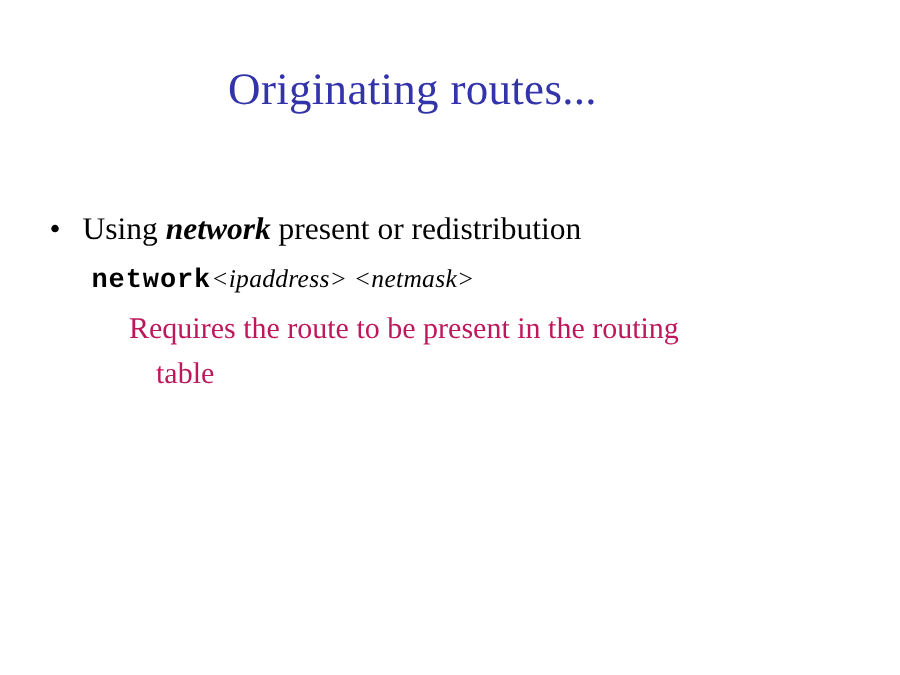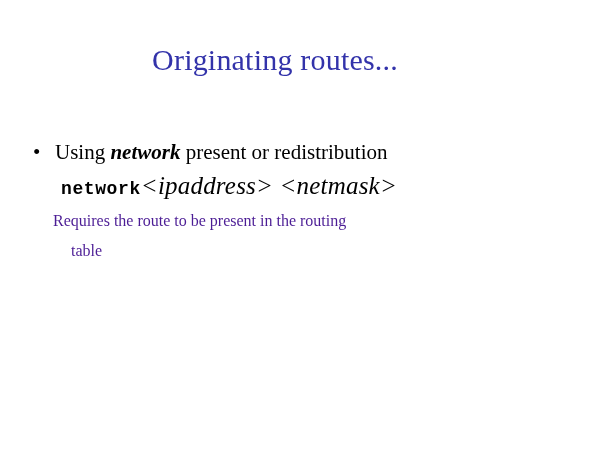--- a/index.html
+++ b/index.html
@@ -81,34 +81,34 @@
 
   .cmd {
     font-family: "Liberation Mono", "DejaVu Sans Mono", monospace;
     font-size: 18px;
     font-weight: bold;
     letter-spacing: 0.6px;
   }
 
   .arg {
     font-family: "Liberation Serif", "DejaVu Serif", serif;
-    font-size: 25px;
+    font-size: 17px;
     font-style: italic;
     letter-spacing: 0.2px;
   }
 
   .para-row {
     position: relative;
-    margin-left: 53px;
+    margin-left: 86px;
     margin-right: 85px;
     padding-left: 0;
     text-indent: 0;
-    color: #4c1d95;
+    color: #be185d;
     font-family: "Liberation Serif", "DejaVu Serif", serif;
-    font-size: 16px;
+    font-size: 20px;
     line-height: 30px;
   }
   .para-row .wrap-line {
     display: block;
   }
   .para-row .wrap-line.indented {
     padding-left: 18px;
     font-family: Liberation Serif, serif;
   }
 </style>

